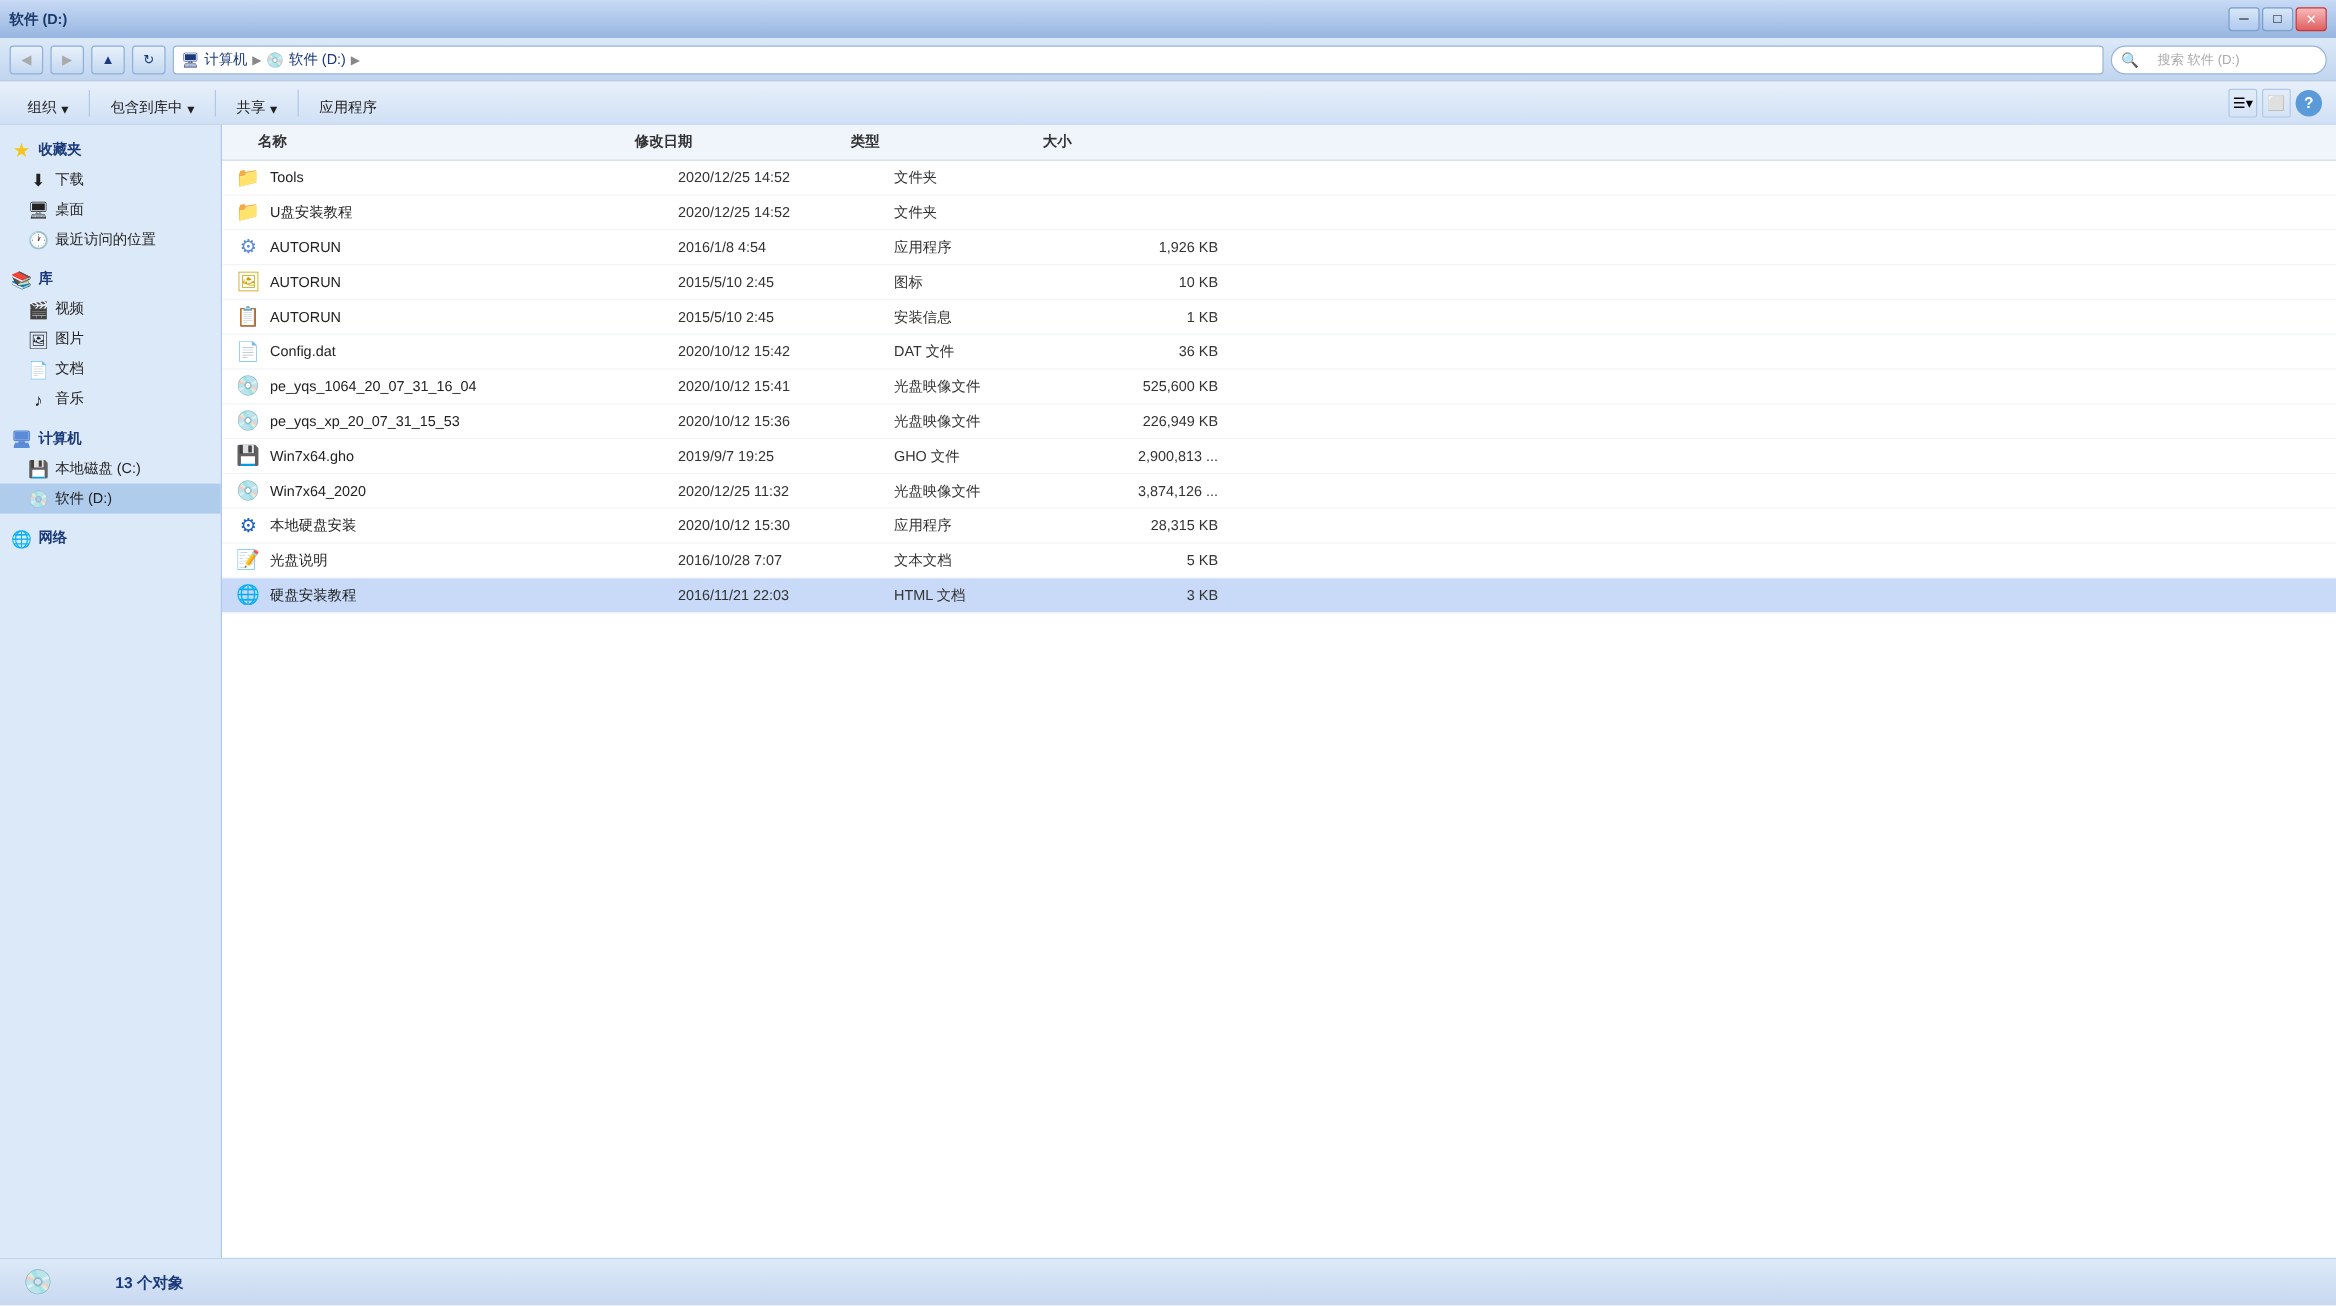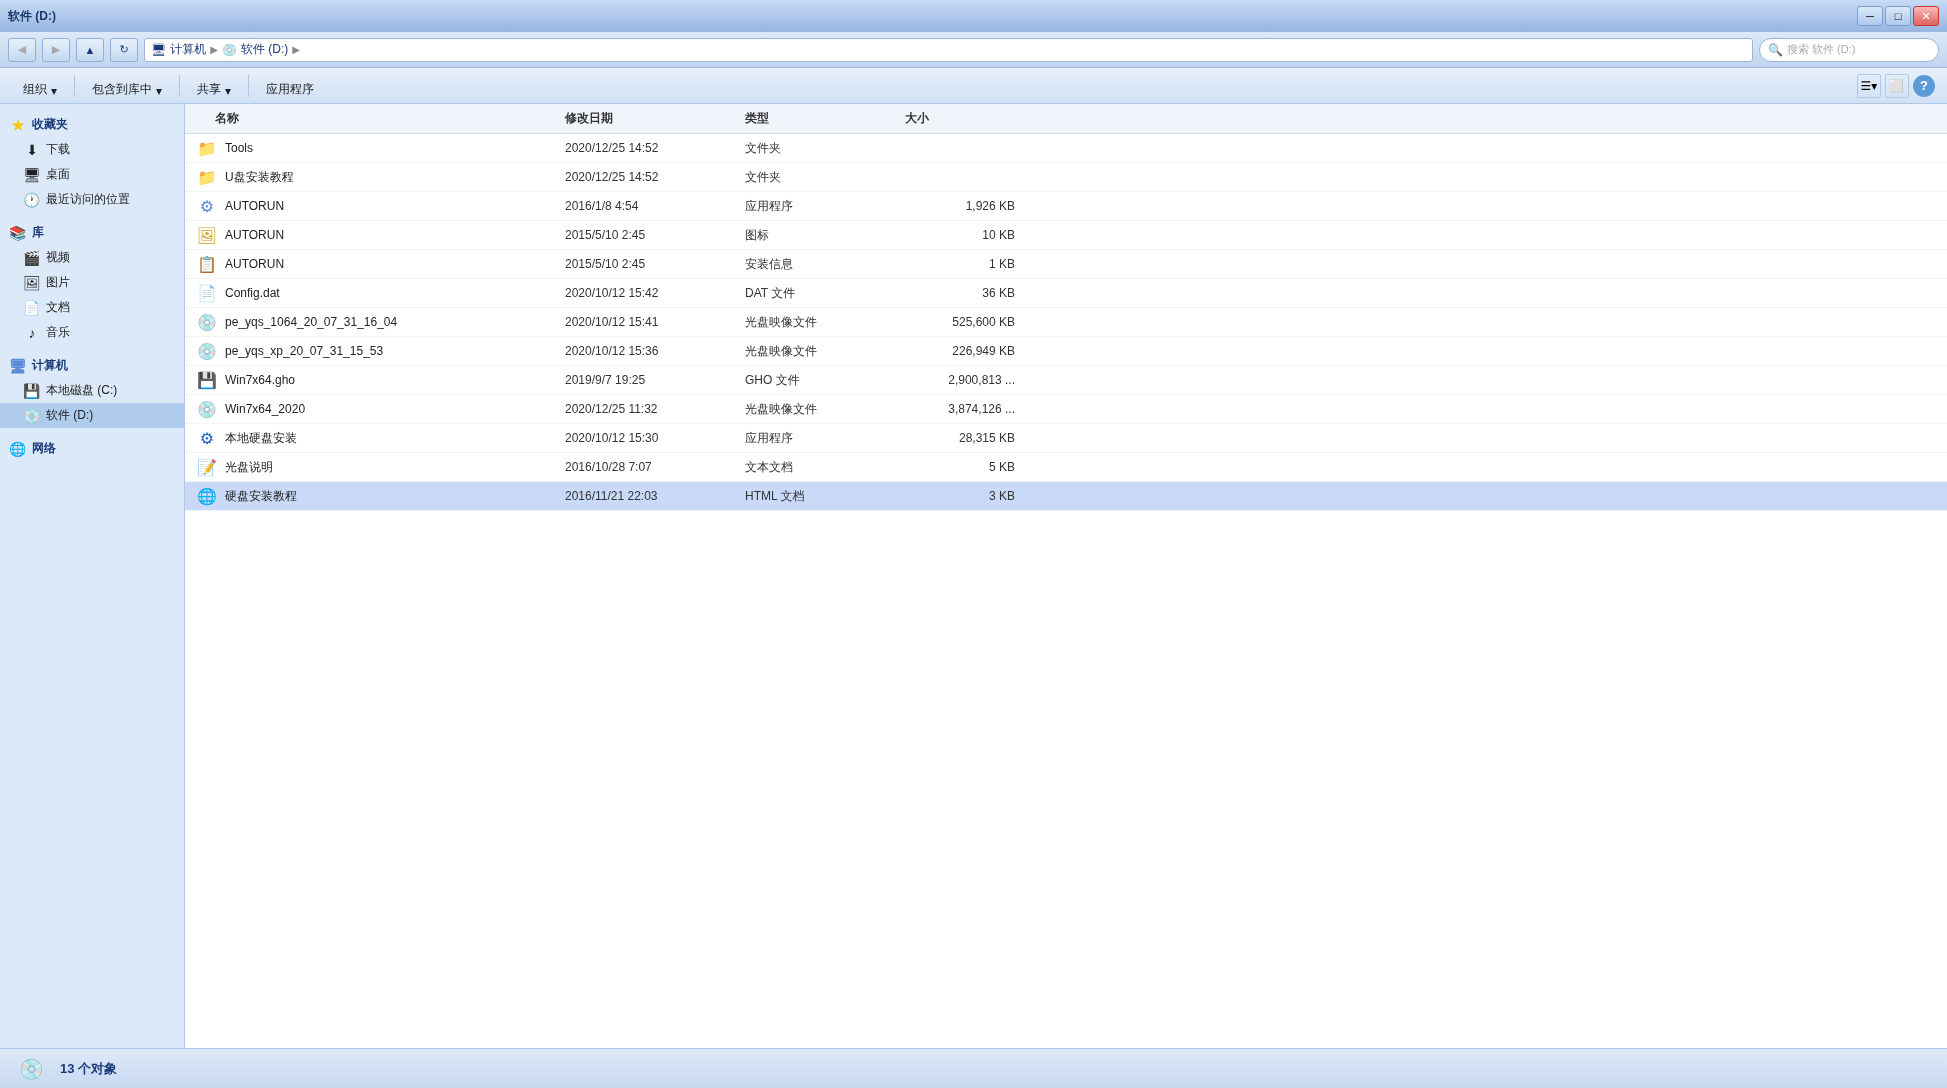--- a/index.html
+++ b/index.html
@@ -213,21 +213,21 @@
     .file-list-header {
       display: flex;
       align-items: center;
       padding: 6px 0;
       border-bottom: 1px solid #d0dce8;
       background: #f0f5fc;
       position: sticky;
       top: 0;
       z-index: 1;
     }
-    .col-name { width: 380px; padding-left: 30px; font-weight: bold; color: #333; font-size: 12px; }
+    .col-name { width: 344px; padding-left: 30px; font-weight: bold; color: #333; font-size: 12px; }
     .col-date { width: 180px; font-weight: bold; color: #333; font-size: 12px; }
     .col-type { width: 160px; font-weight: bold; color: #333; font-size: 12px; }
     .col-size { width: 130px; font-weight: bold; color: #333; font-size: 12px; }
 
     .file-row {
       display: flex;
       align-items: center;
       padding: 4px 0;
       cursor: pointer;
       border-bottom: 1px solid #f0f4f8;
@@ -271,20 +271,21 @@
       height: 32px;
       display: flex;
       align-items: center;
       justify-content: center;
       font-size: 20px;
     }
     .status-text {
       font-size: 13px;
       color: #1a3a7a;
       font-weight: bold;
+      margin-left: 36px;
     }
   </style>
 </head>
 <body>
 
 <div class="titlebar">
   <span class="titlebar-title">软件 (D:)</span>
   <div class="titlebar-controls">
     <div class="titlebar-btn minimize">─</div>
     <div class="titlebar-btn maximize">□</div>
@@ -300,21 +301,21 @@
   <div class="breadcrumb-bar">
     <span>🖥</span>
     <span>计算机</span>
     <span class="breadcrumb-arrow">▶</span>
     <span>💿</span>
     <span>软件 (D:)</span>
     <span class="breadcrumb-arrow">▶</span>
   </div>
   <div class="search-bar">
     <span>🔍</span>
-    <span style="color:#aaa;font-size:11px;">搜索 软件 (D:)</span>
+    <span style="color:#aaa;font-size:11px;margin-left:11px;">搜索 软件 (D:)</span>
   </div>
 </div>
 
 <div class="toolbar">
   <button class="toolbar-btn">
     <span>组织</span>
     <span>▾</span>
   </button>
   <div class="toolbar-separator"></div>
   <button class="toolbar-btn">

